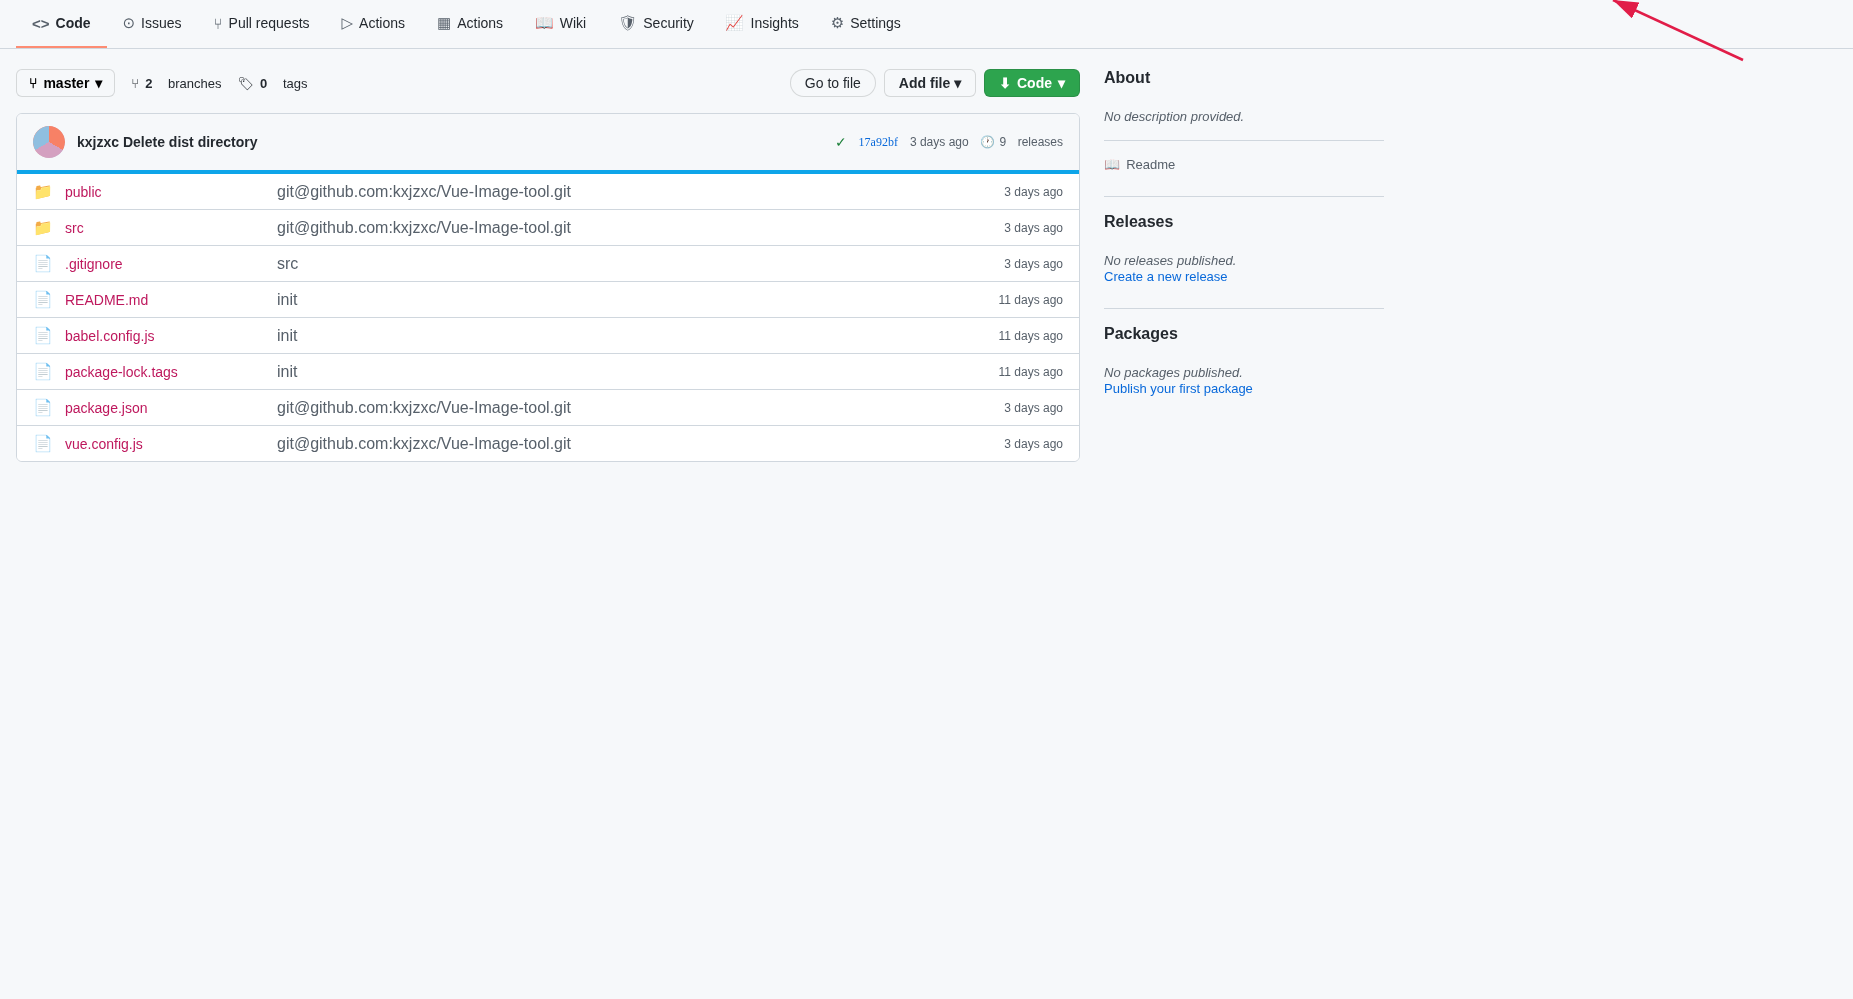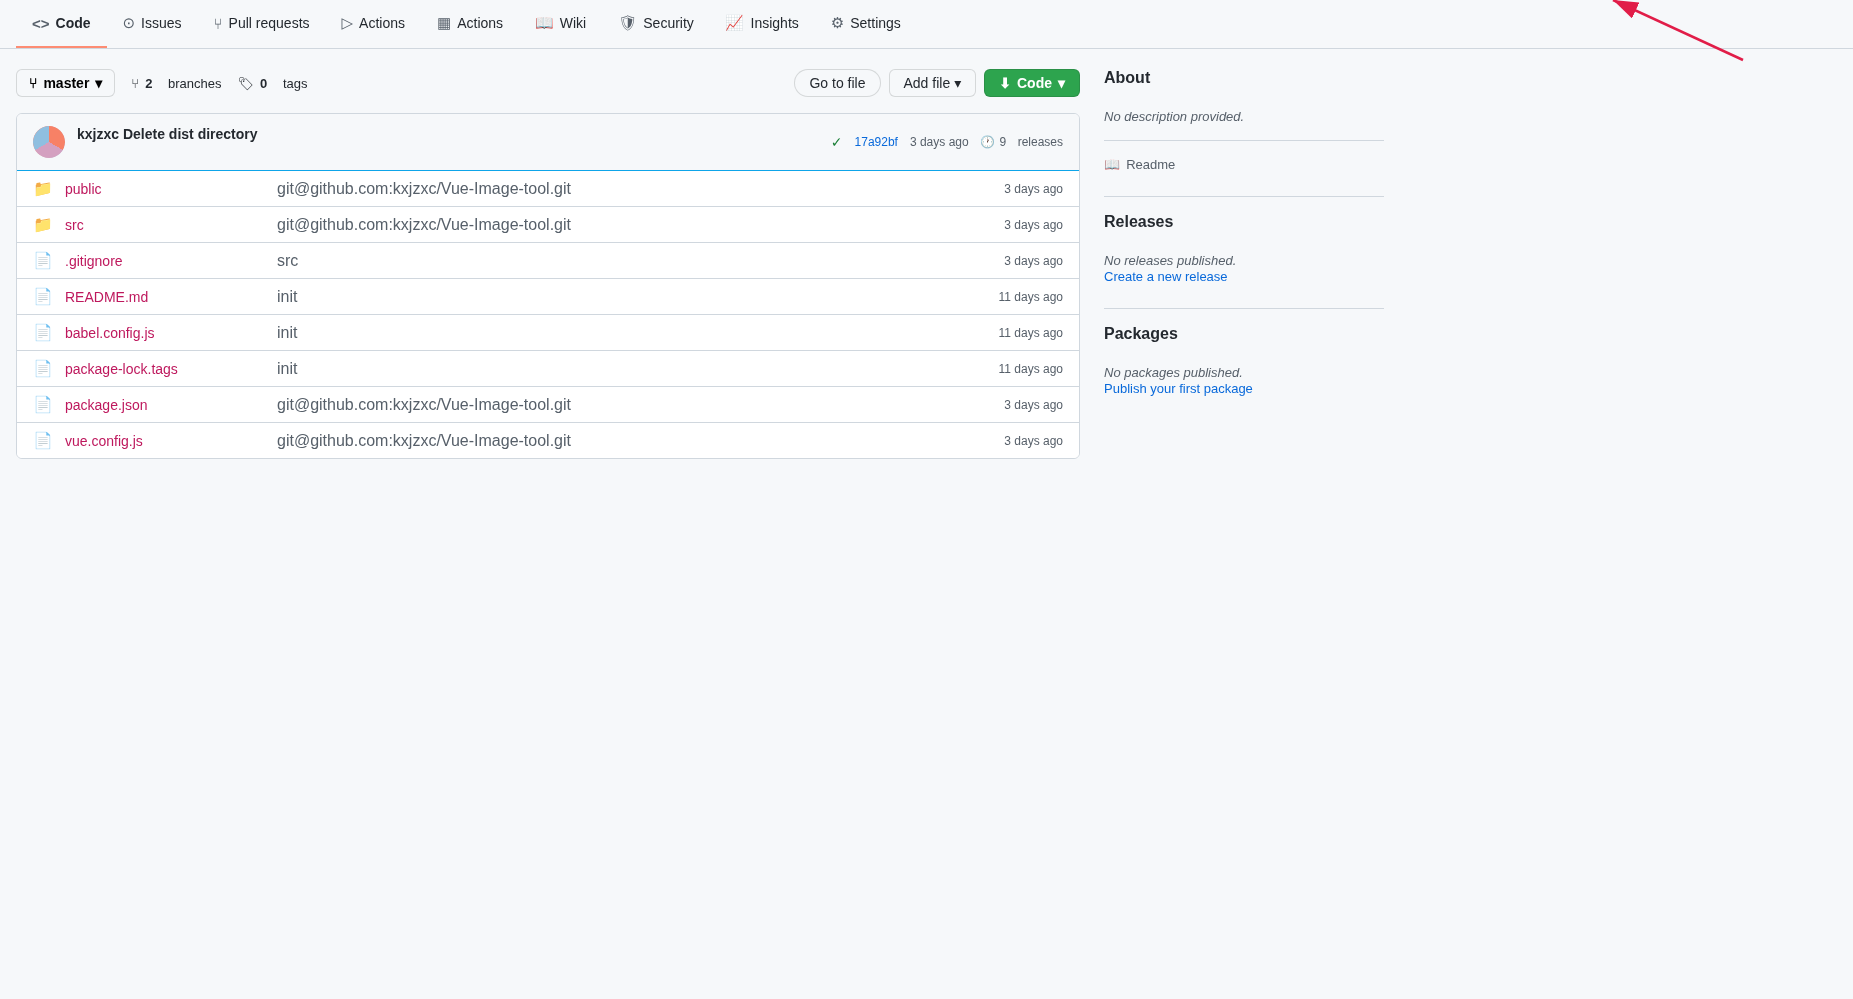--- a/index.html
+++ b/index.html
@@ -104,21 +104,21 @@
     .btn-add-file {
       display: flex;
       align-items: center;
       gap: 4px;
       padding: 5px 14px;
       background: #f6f8fa;
       border: 1px solid rgba(27,31,36,0.15);
       border-radius: 6px;
       cursor: pointer;
       font-size: 14px;
-      font-weight: 400;
+      font-weight: 700;
       color: #24292f;
       justify-content: center;
     }
     .btn-code {
       display: flex;
       align-items: center;
       gap: 6px;
       padding: 5px 14px;
       background: #2da44e;
       border: 1px solid rgba(27,31,36,0.15);
@@ -131,23 +131,24 @@
 
     
     .file-table {
       border: 1px solid #d0d7de;
       border-radius: 6px;
       overflow: hidden;
       background: #ffffff;
     }
     .commit-row {
       display: flex;
+      align-items: center;
       padding: 12px 16px;
       background: #f6f8fa;
-      border-bottom: 1px solid #0ea5e9;
+      border-bottom: 4px solid #0ea5e9;
       gap: 12px;
     }
     .avatar {
       width: 32px;
       height: 32px;
       border-radius: 50%;
       background: linear-gradient(135deg, #f78166, #c0d0f0);
       display: flex;
       align-items: center;
       justify-content: center;
@@ -167,21 +168,21 @@
     }
     .commit-meta {
       display: flex;
       align-items: center;
       gap: 12px;
       color: #57606a;
       font-size: 12px;
     }
     .commit-hash {
       color: #0969da;
-      font-family: Liberation Sans, sans-serif;
+      font-family: Liberation Serif, serif;
     }
     .check-icon {
       color: #1a7f37;
       font-size: 14px;
     }
     .commits-link {
       display: flex;
       align-items: center;
       gap: 4px;
       color: #57606a;

